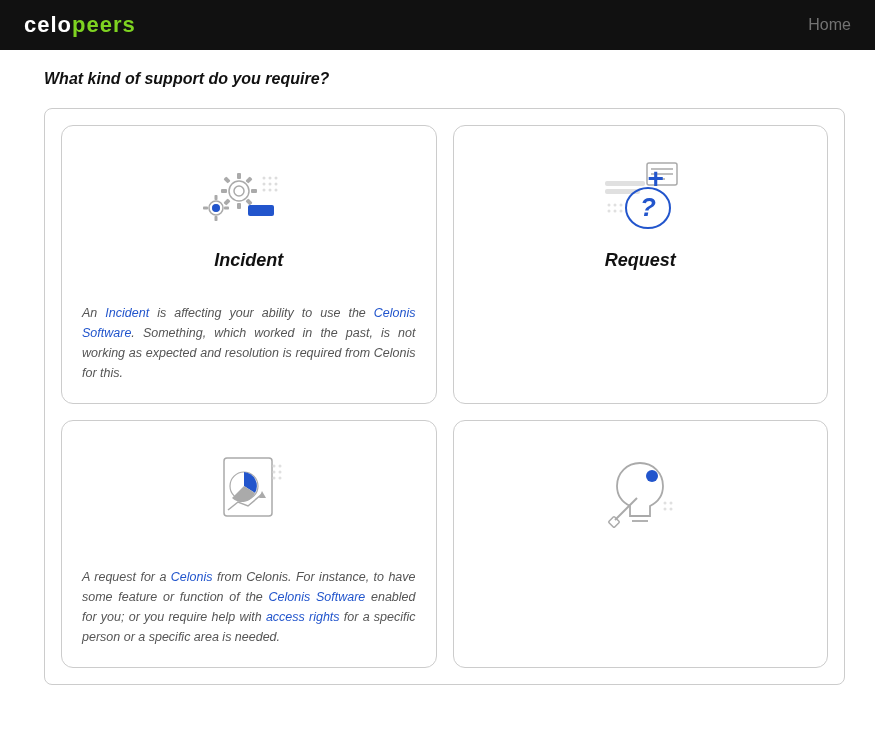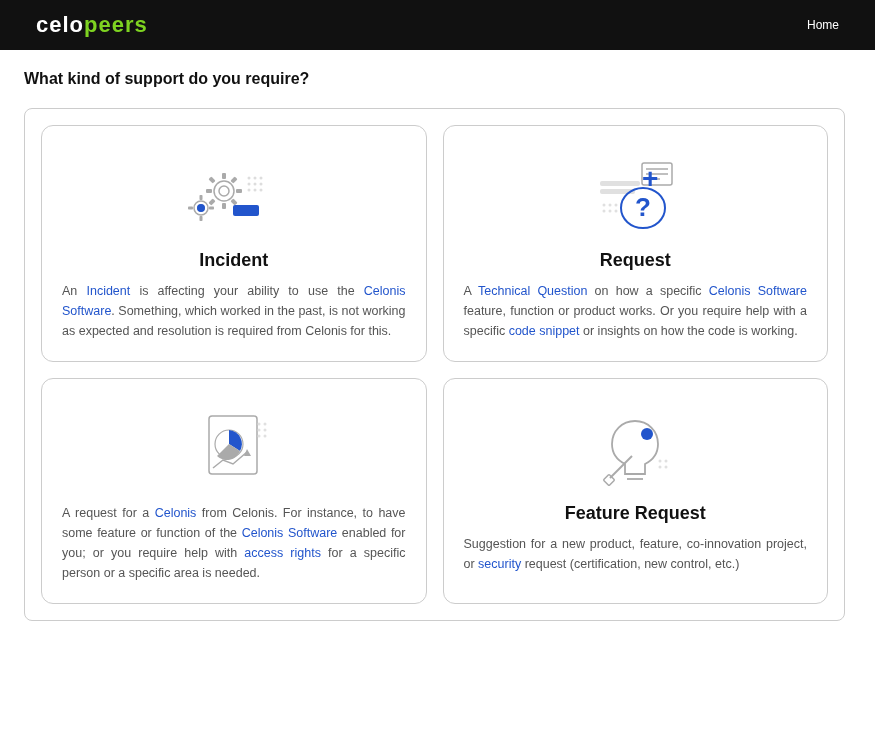--- a/index.html
+++ b/index.html
@@ -5,39 +5,40 @@
     * { box-sizing: border-box; margin: 0; padding: 0; }
     body { font-family: Arial, sans-serif; background: #fff; width: 875px; min-height: 738px; }
 
     
     .header {
       background: #111;
       height: 50px;
       display: flex;
       align-items: center;
       justify-content: space-between;
-      padding: 0 36px;
+      padding: 0 24px;
     }
     .logo {
       font-size: 22px;
       font-weight: bold;
       letter-spacing: 1px;
     }
     .logo-celo { color: #fff; }
     .logo-peers { color: #7ed321; }
     .nav-home {
-      color: #ffffff;
-      font-size: 12px;
+      color: #737373;
+      font-size: 16px;
       cursor: pointer;
       text-decoration: none;
     }
 
     
     .main {
-      padding: 20px 30px 30px 24px;
+      padding: 20px 30px 30px 44px;
+      font-style: italic;
     }
     .page-question {
       font-size: 16px;
       font-weight: bold;
       color: #111;
       margin-bottom: 20px;
     }
 
     
     .cards-grid {
@@ -73,20 +74,21 @@
       font-weight: bold;
       color: #111;
       margin-bottom: 10px;
       text-align: center;
     }
     .card-desc {
       font-size: 12.5px;
       color: #555;
       text-align: justify;
       line-height: 1.6;
+      margin-top: 22px;
     }
     .card-desc a, .card-desc span.blue {
       color: #2255cc;
     }
 
     
     svg { overflow: visible; }
   </style>
 </head>
 <body>
@@ -170,23 +172,20 @@
 
           <circle cx="24" cy="52" r="1.5" fill="#e0e0e0"></circle>
           <circle cx="30" cy="52" r="1.5" fill="#e0e0e0"></circle>
           <circle cx="36" cy="52" r="1.5" fill="#e0e0e0"></circle>
           <circle cx="24" cy="58" r="1.5" fill="#e0e0e0"></circle>
           <circle cx="30" cy="58" r="1.5" fill="#e0e0e0"></circle>
           <circle cx="36" cy="58" r="1.5" fill="#e0e0e0"></circle>
         </svg>
       </div>
       <div class="card-title">Request</div>
-      <div class="card-desc">
-        A <span class="blue">Technical Question</span> on how a specific <span class="blue">Celonis Software</span> feature, function or product works. Or you require help with a specific <span class="blue">code snippet</span> or insights on how the code is working.
-      </div>
     </div>
 
     <div class="card">
       <div class="card-icon">
         <svg width="110" height="85" viewBox="0 0 110 85">
 
           <rect x="30" y="10" width="48" height="58" rx="3" fill="none" stroke="#aaa" stroke-width="1.5"></rect>
 
           <circle cx="50" cy="38" r="14" fill="none" stroke="#aaa" stroke-width="1.2"></circle>
 
@@ -222,20 +221,16 @@
 
           <line x1="30" y1="72" x2="52" y2="50" stroke="#aaa" stroke-width="2"></line>
           <rect x="25" y="70" width="8" height="8" rx="1" fill="none" stroke="#aaa" stroke-width="1.5" transform="rotate(-45,29,74)"></rect>
 
           <circle cx="80" cy="55" r="1.5" fill="#e0e0e0"></circle>
           <circle cx="86" cy="55" r="1.5" fill="#e0e0e0"></circle>
           <circle cx="80" cy="61" r="1.5" fill="#e0e0e0"></circle>
           <circle cx="86" cy="61" r="1.5" fill="#e0e0e0"></circle>
         </svg>
       </div>
-      <div class="card-title">Feature Request</div>
-      <div class="card-desc">
-        Suggestion for a new product, feature, co-innovation project, or <span class="blue">security</span> request (certification, new control, etc.)
-      </div>
     </div>
 
   </div>
 </main>
 
 </body></html>

